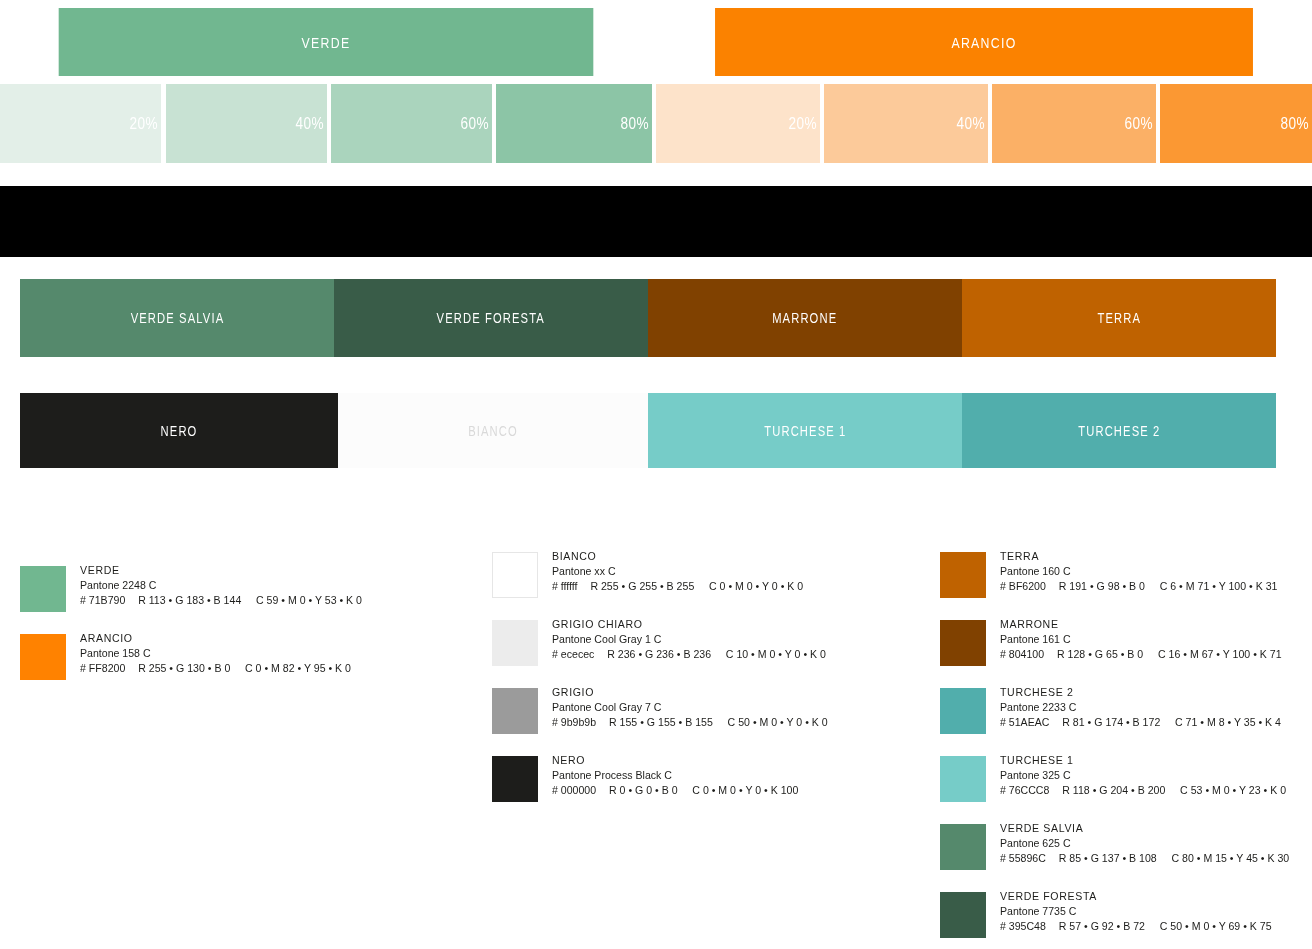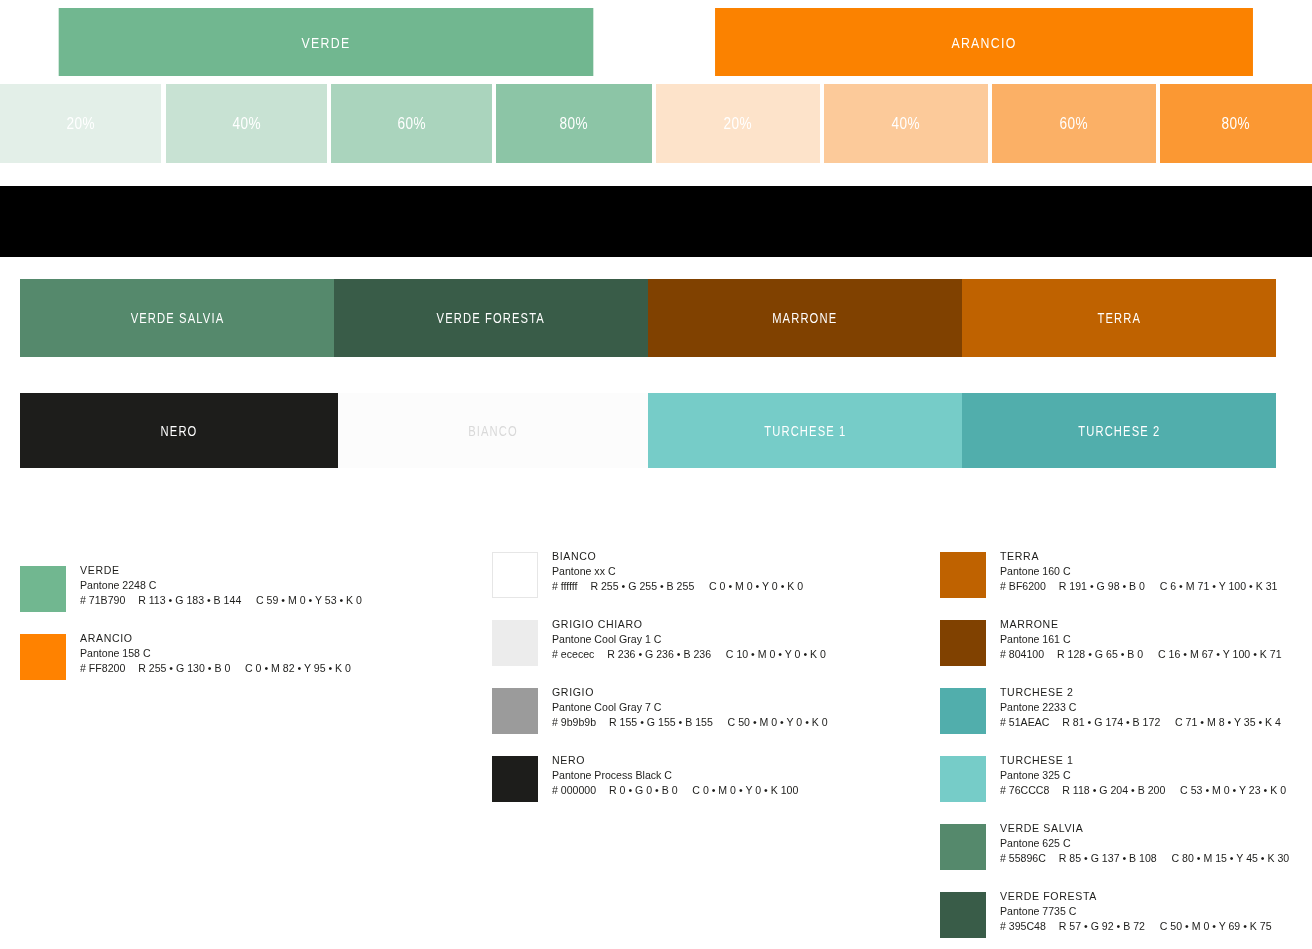--- a/index.html
+++ b/index.html
@@ -32,21 +32,21 @@
   }
   .head-wrap {
     display: flex;
     align-items: center;
     justify-content: center;
   }
 
   .tint-cell {
     display: flex;
     align-items: center;
-    justify-content: center;
+    justify-content: flex-end;
     color: #ffffff;
     font-size: 16px;
     letter-spacing: 0.5px;
   }
   .tint-cell span { transform: scaleX(0.85); display:inline-block; }
 
   
   .black-band { background: #000000; }
 
   

